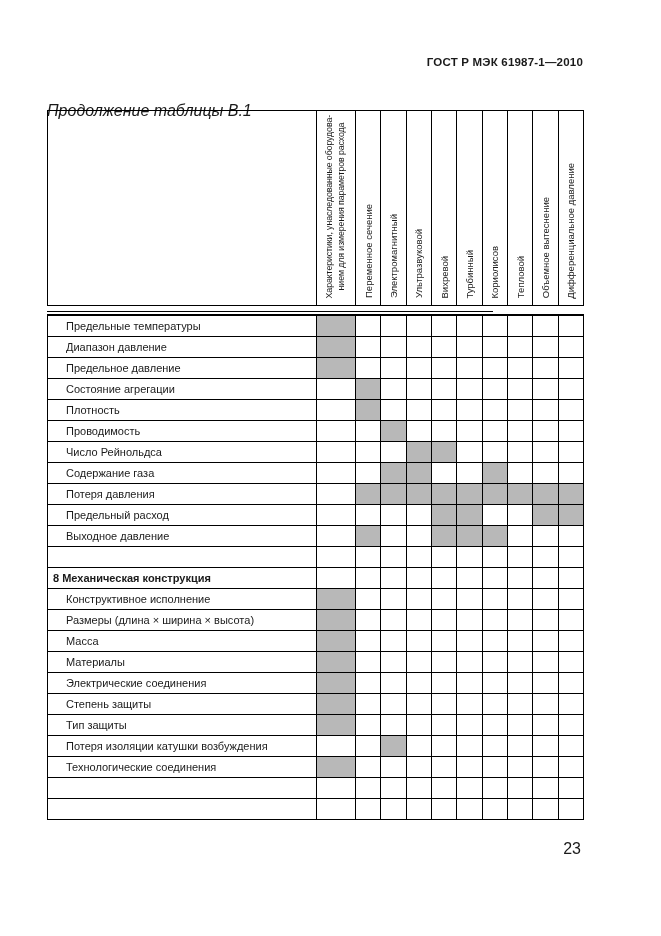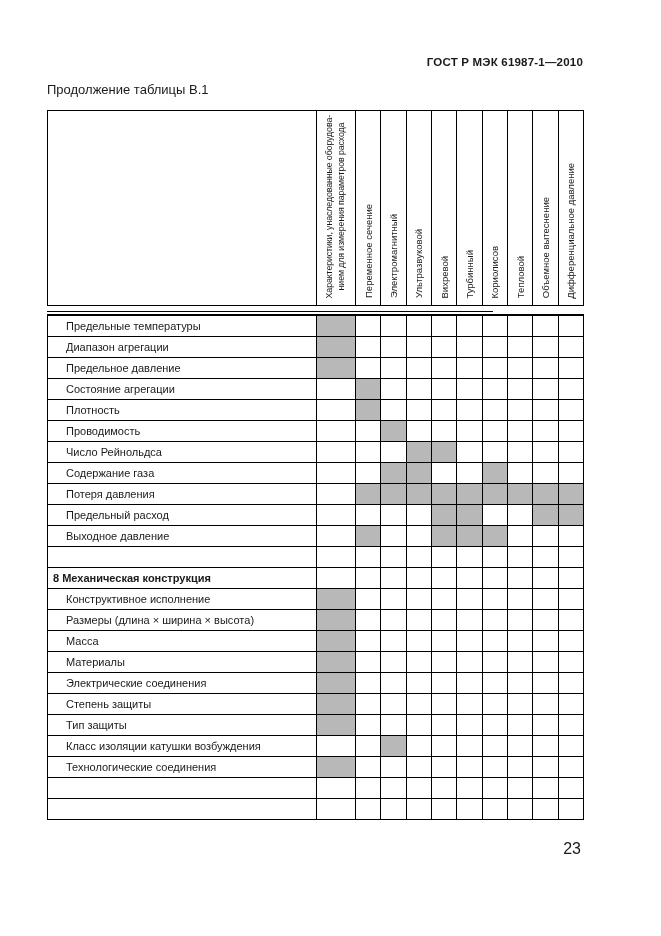--- a/index.html
+++ b/index.html
@@ -9,22 +9,22 @@
     font-family: "Liberation Sans", sans-serif;
     color: #1a1a1a;
     position: relative;
     overflow: hidden;
   }
   .doc-number {
     position: absolute; top: 56px; right: 78px;
     font-weight: bold; font-size: 11.5px; letter-spacing: 0.2px;
   }
   .caption {
-    position: absolute; top: 82px; left: 47px;
-    font-size: 13px;
+    position: absolute; top: 102px; left: 47px;
+    font-style: italic; font-size: 16px;
   }
   .table-area { position: absolute; top: 110px; left: 47px; width: 446px; }
   table { border-collapse: collapse; table-layout: fixed; width: 537px; }
   th, td { border: 1px solid #000; padding: 0; overflow: hidden; }
   .htable { height: 195px; }
   .htable th { vertical-align: bottom; text-align: center; font-weight: normal; }
   .vtext {
     display: inline-block;
     writing-mode: vertical-rl;
     transform: rotate(180deg);
@@ -105,21 +105,21 @@
             <td></td>
             <td></td>
             <td></td>
             <td></td>
             <td></td>
             <td></td>
             <td></td>
             <td></td>
           </tr>
           <tr>
-            <td class="lbl">Диапазон агрегации</td>
+            <td class="lbl">Диапазон давление</td>
             <td class="g"></td>
             <td></td>
             <td></td>
             <td></td>
             <td></td>
             <td></td>
             <td></td>
             <td></td>
             <td></td>
             <td></td>
@@ -352,21 +352,21 @@
             <td></td>
             <td></td>
             <td></td>
             <td></td>
             <td></td>
             <td></td>
             <td></td>
             <td></td>
           </tr>
           <tr>
-            <td class="lbl">Класс изоляции катушки возбуждения</td>
+            <td class="lbl">Потеря изоляции катушки возбуждения</td>
             <td></td>
             <td></td>
             <td class="g"></td>
             <td></td>
             <td></td>
             <td></td>
             <td></td>
             <td></td>
             <td></td>
             <td></td>

